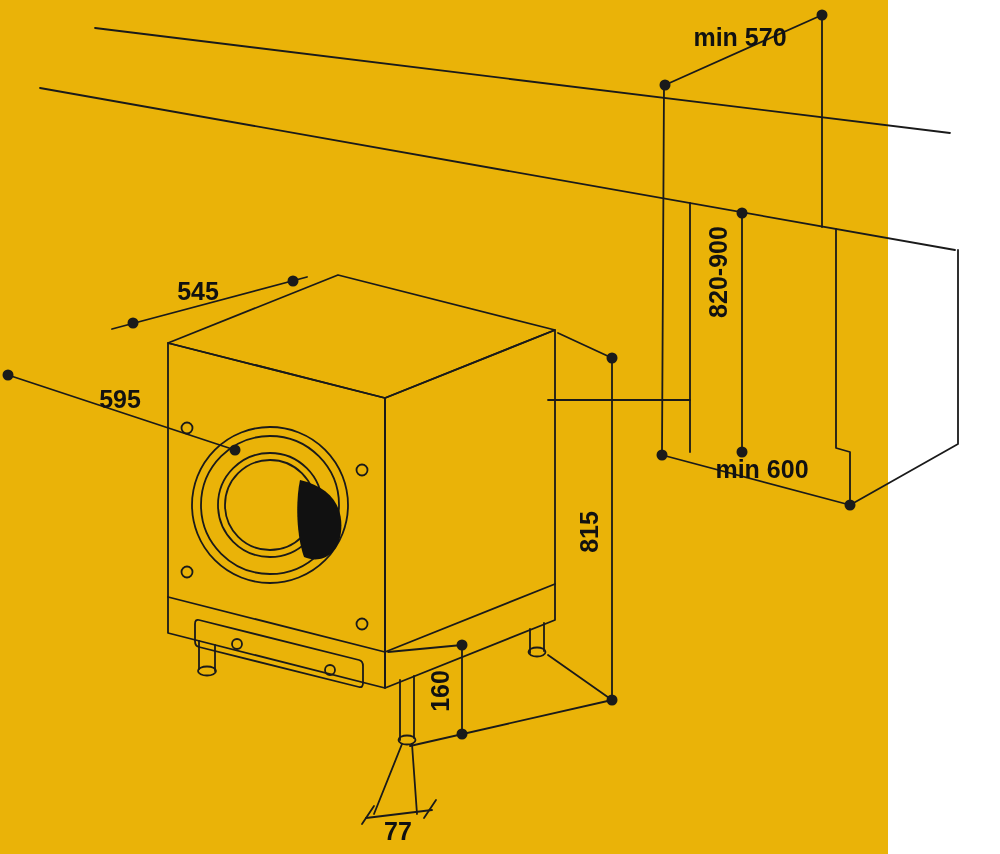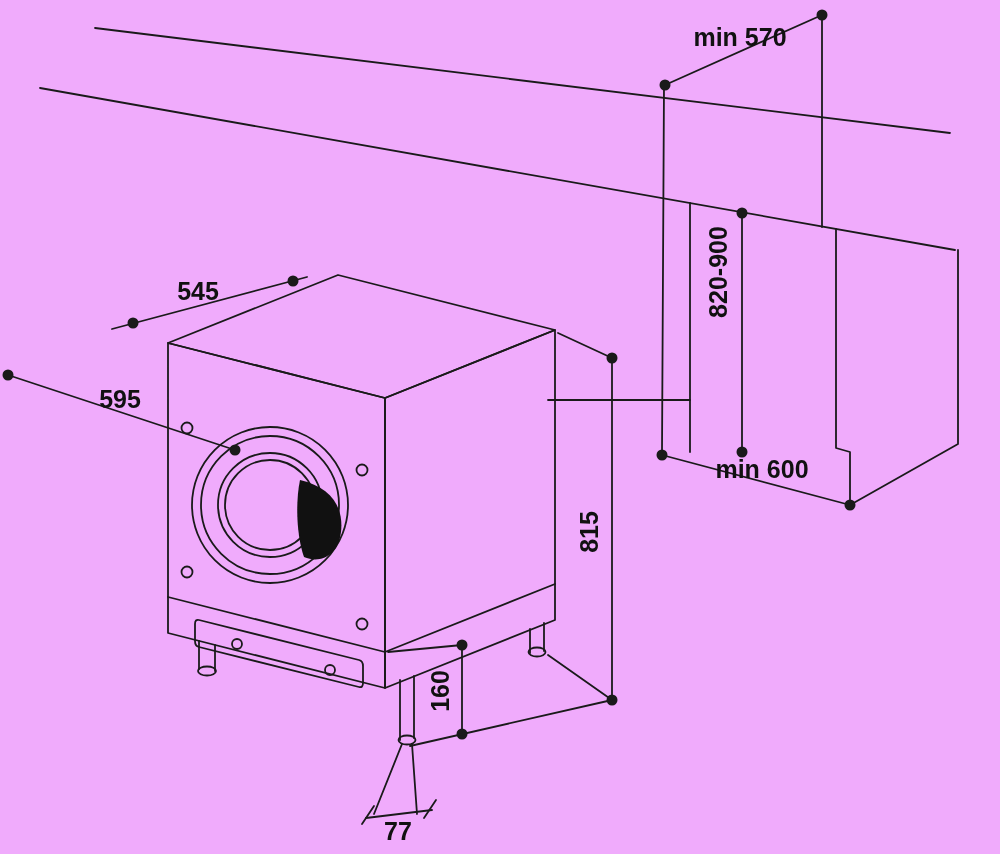--- a/index.html
+++ b/index.html
@@ -2,23 +2,23 @@
 <html><head>
 <meta charset="utf-8">
 <style>
   html, body {
     margin: 0;
     padding: 0;
     background: #ffffff;
   }
   .canvas {
     position: relative;
-    width: 1000px;
+    width: 888px;
     height: 854px;
-    background: #f0abfc;
+    background: #eab308;
     font-family: "Liberation Sans", sans-serif;
   }
   svg { display: block; }
   .ln {
     stroke: #1a1a1a;
     stroke-width: 1.8;
     fill: none;
     stroke-linecap: round;
     stroke-linejoin: round;
   }

